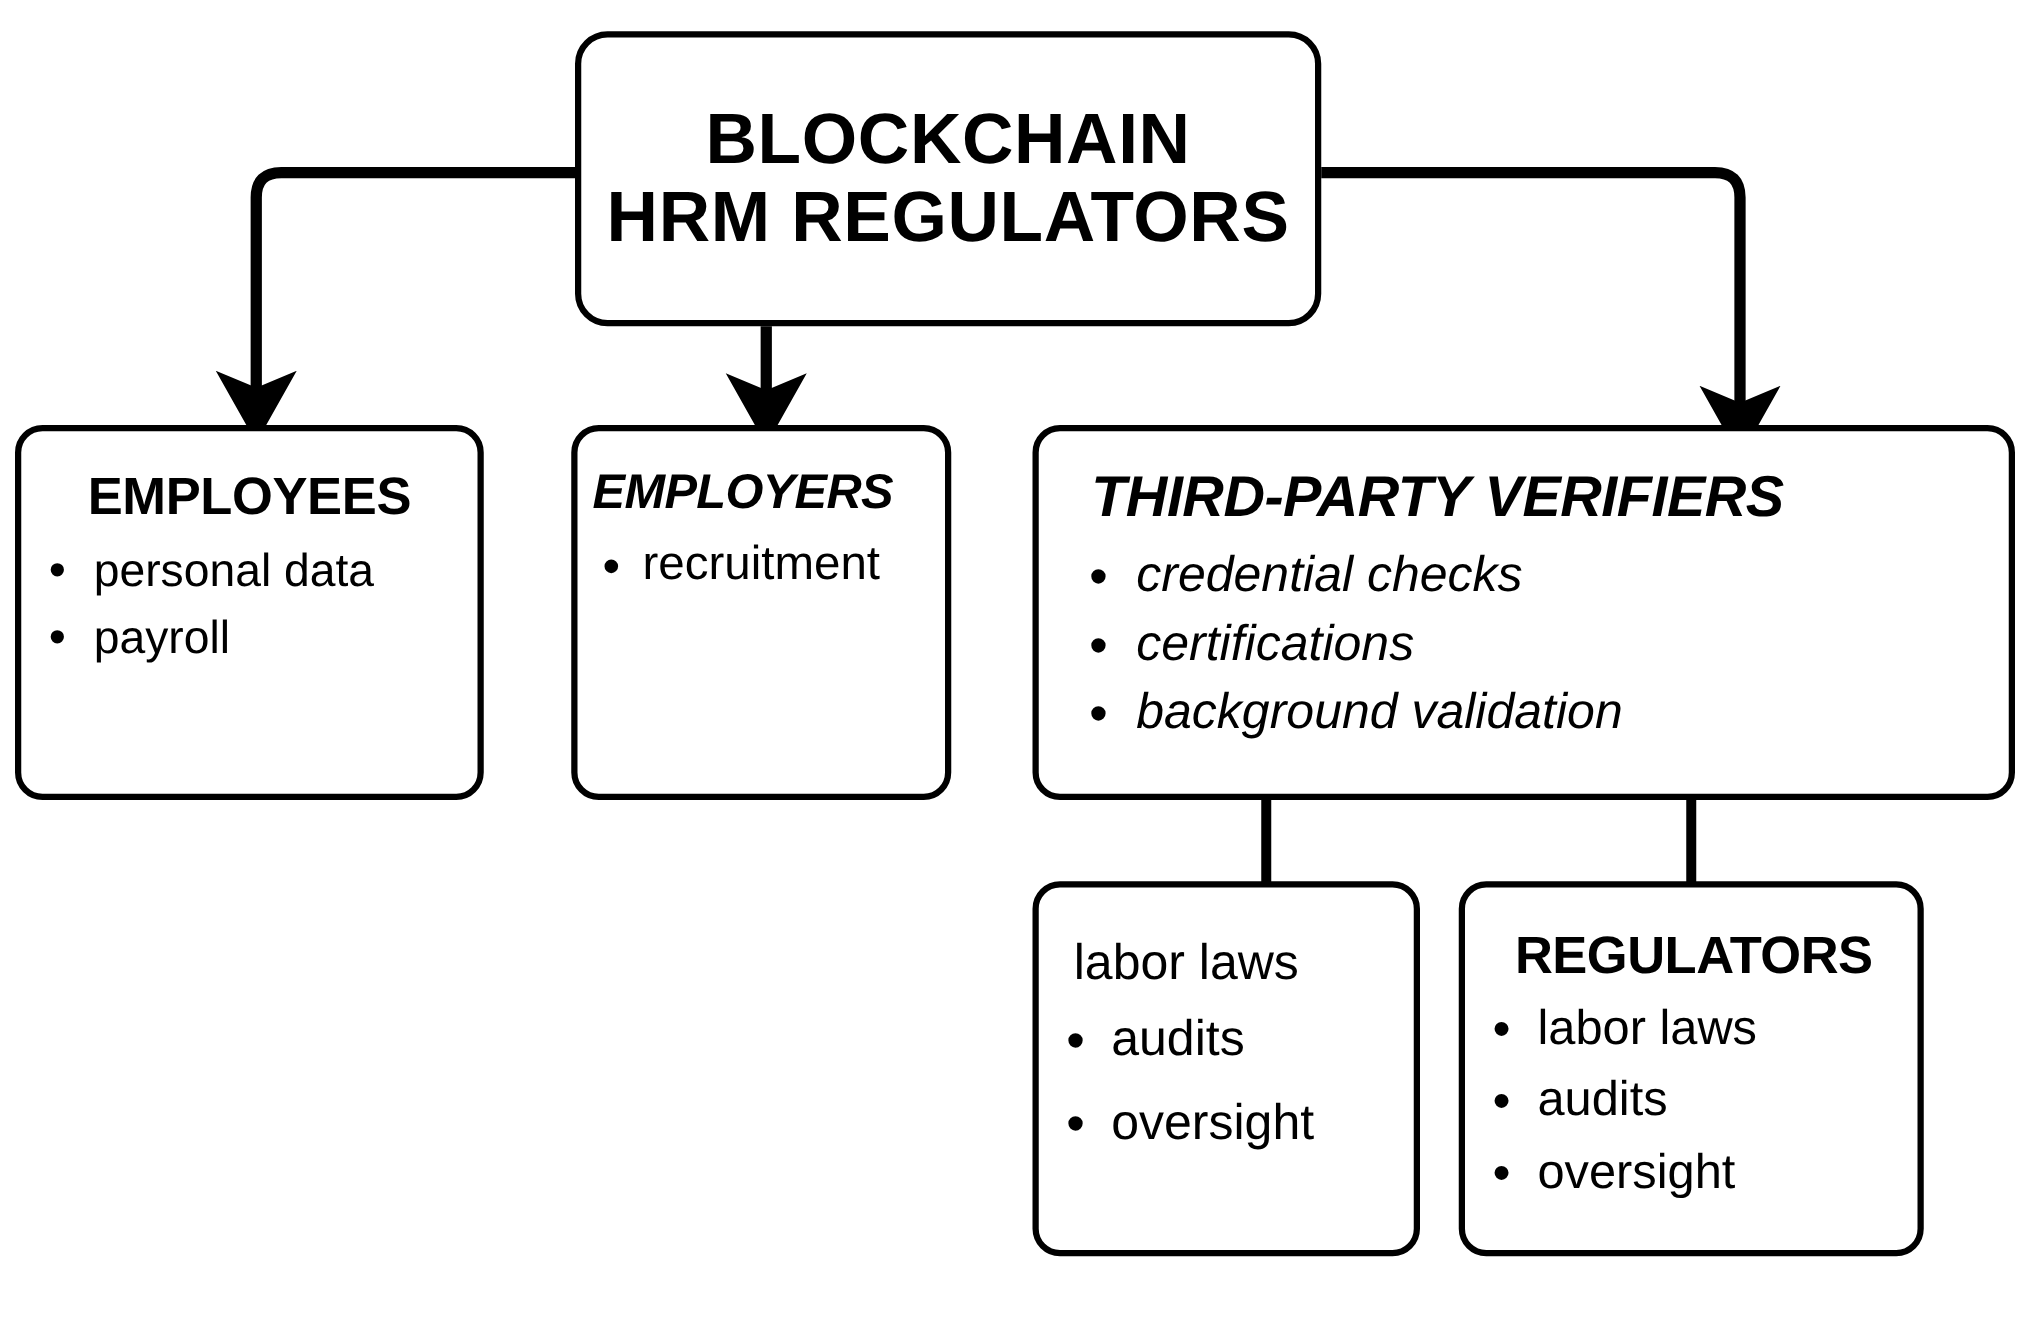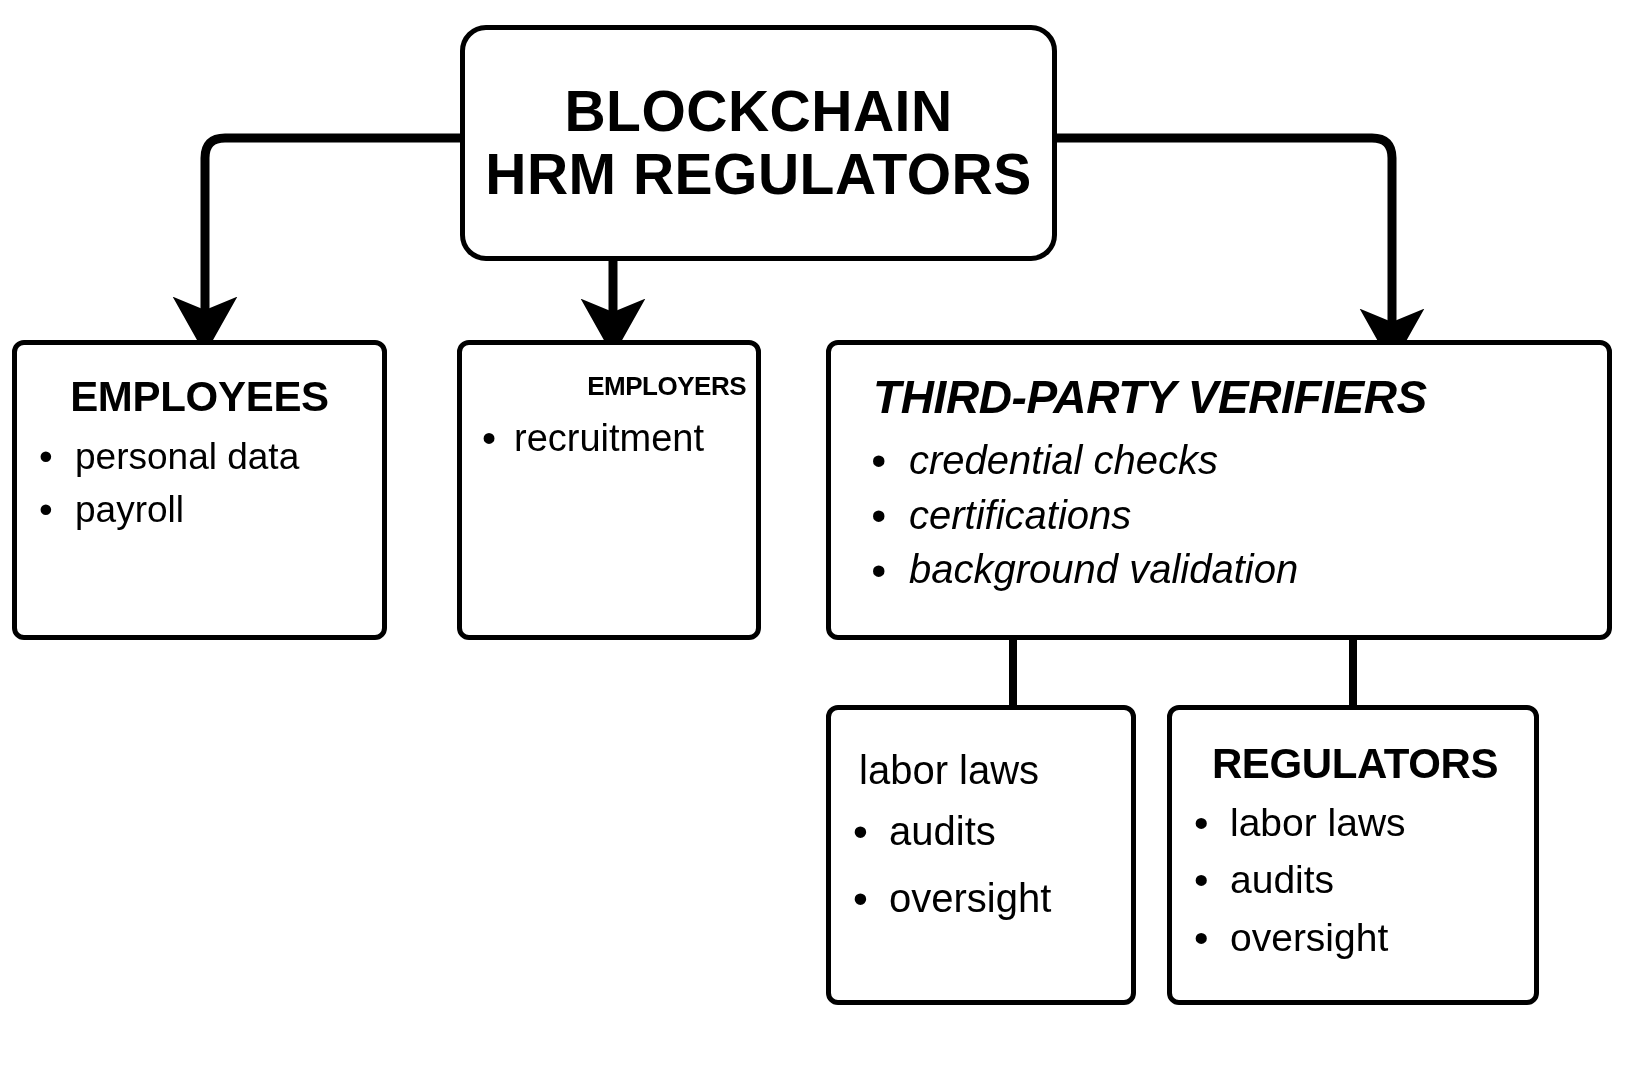--- a/index.html
+++ b/index.html
@@ -25,21 +25,21 @@
     top: 0;
     width: 1632px;
     height: 1070px;
     pointer-events: none;
   }
   .node {
     position: absolute;
     box-sizing: border-box;
     background: #ffffff;
     border: 5px solid #000000;
-    border-radius: 12px;
+    border-radius: 22px;
     z-index: 2;
   }
   .node-inner {
     padding: 0;
     margin: 0;
   }
   .node-title {
     font-weight: bold;
     line-height: 1.06;
     margin: 0;
@@ -110,24 +110,25 @@
 
   
   #node-employers {
     left: 457px;
     top: 340px;
     width: 304px;
     height: 300px;
   }
   #node-employers .node-inner { padding: 28px 10px 0 12px; }
   #node-employers .node-title {
-    font-size: 26px;
-    text-align: right;
+    font-size: 39px;
+    text-align: left;
     margin-bottom: 16px;
     letter-spacing: -0.5px;
+    font-style: italic;
   }
   #node-employers .node-list { font-size: 38px; }
   #node-employers .node-list li { padding-left: 40px; margin-bottom: 8px; }
 
   
   #node-verifiers {
     left: 826px;
     top: 340px;
     width: 786px;
     height: 300px;

